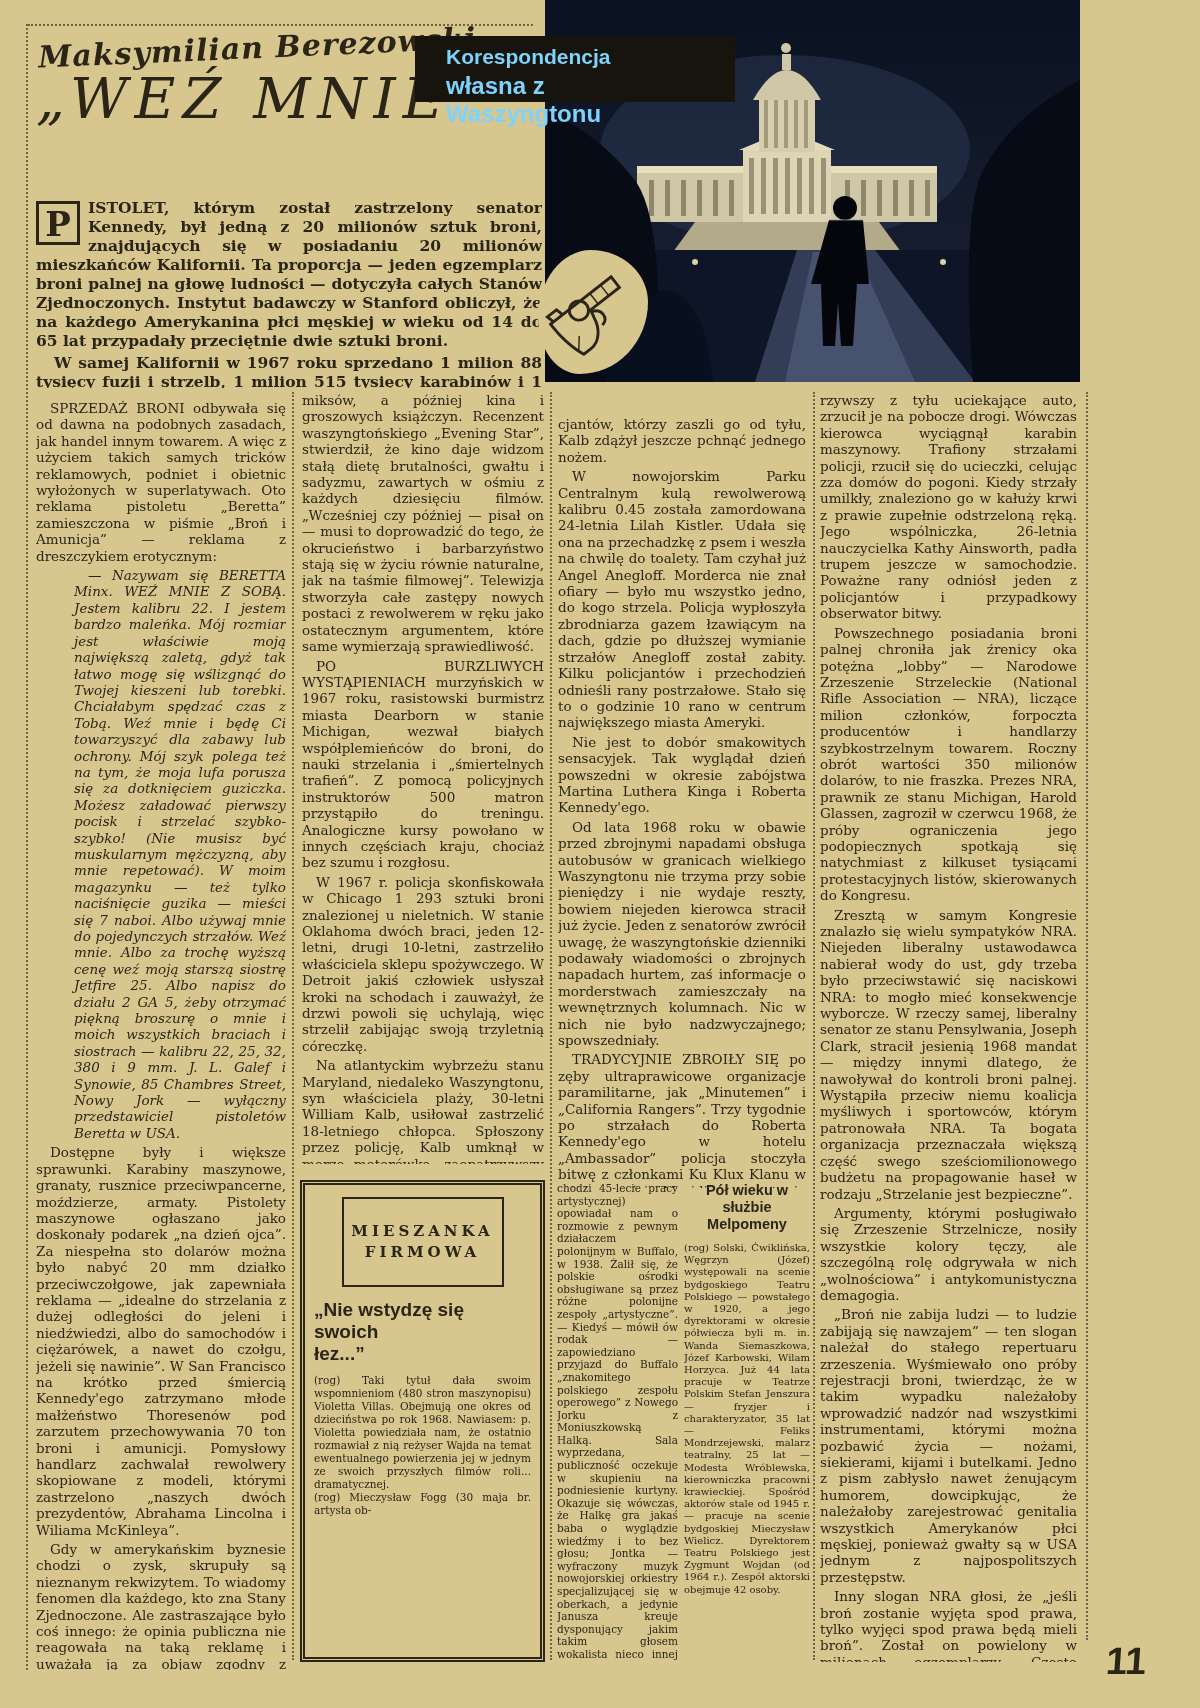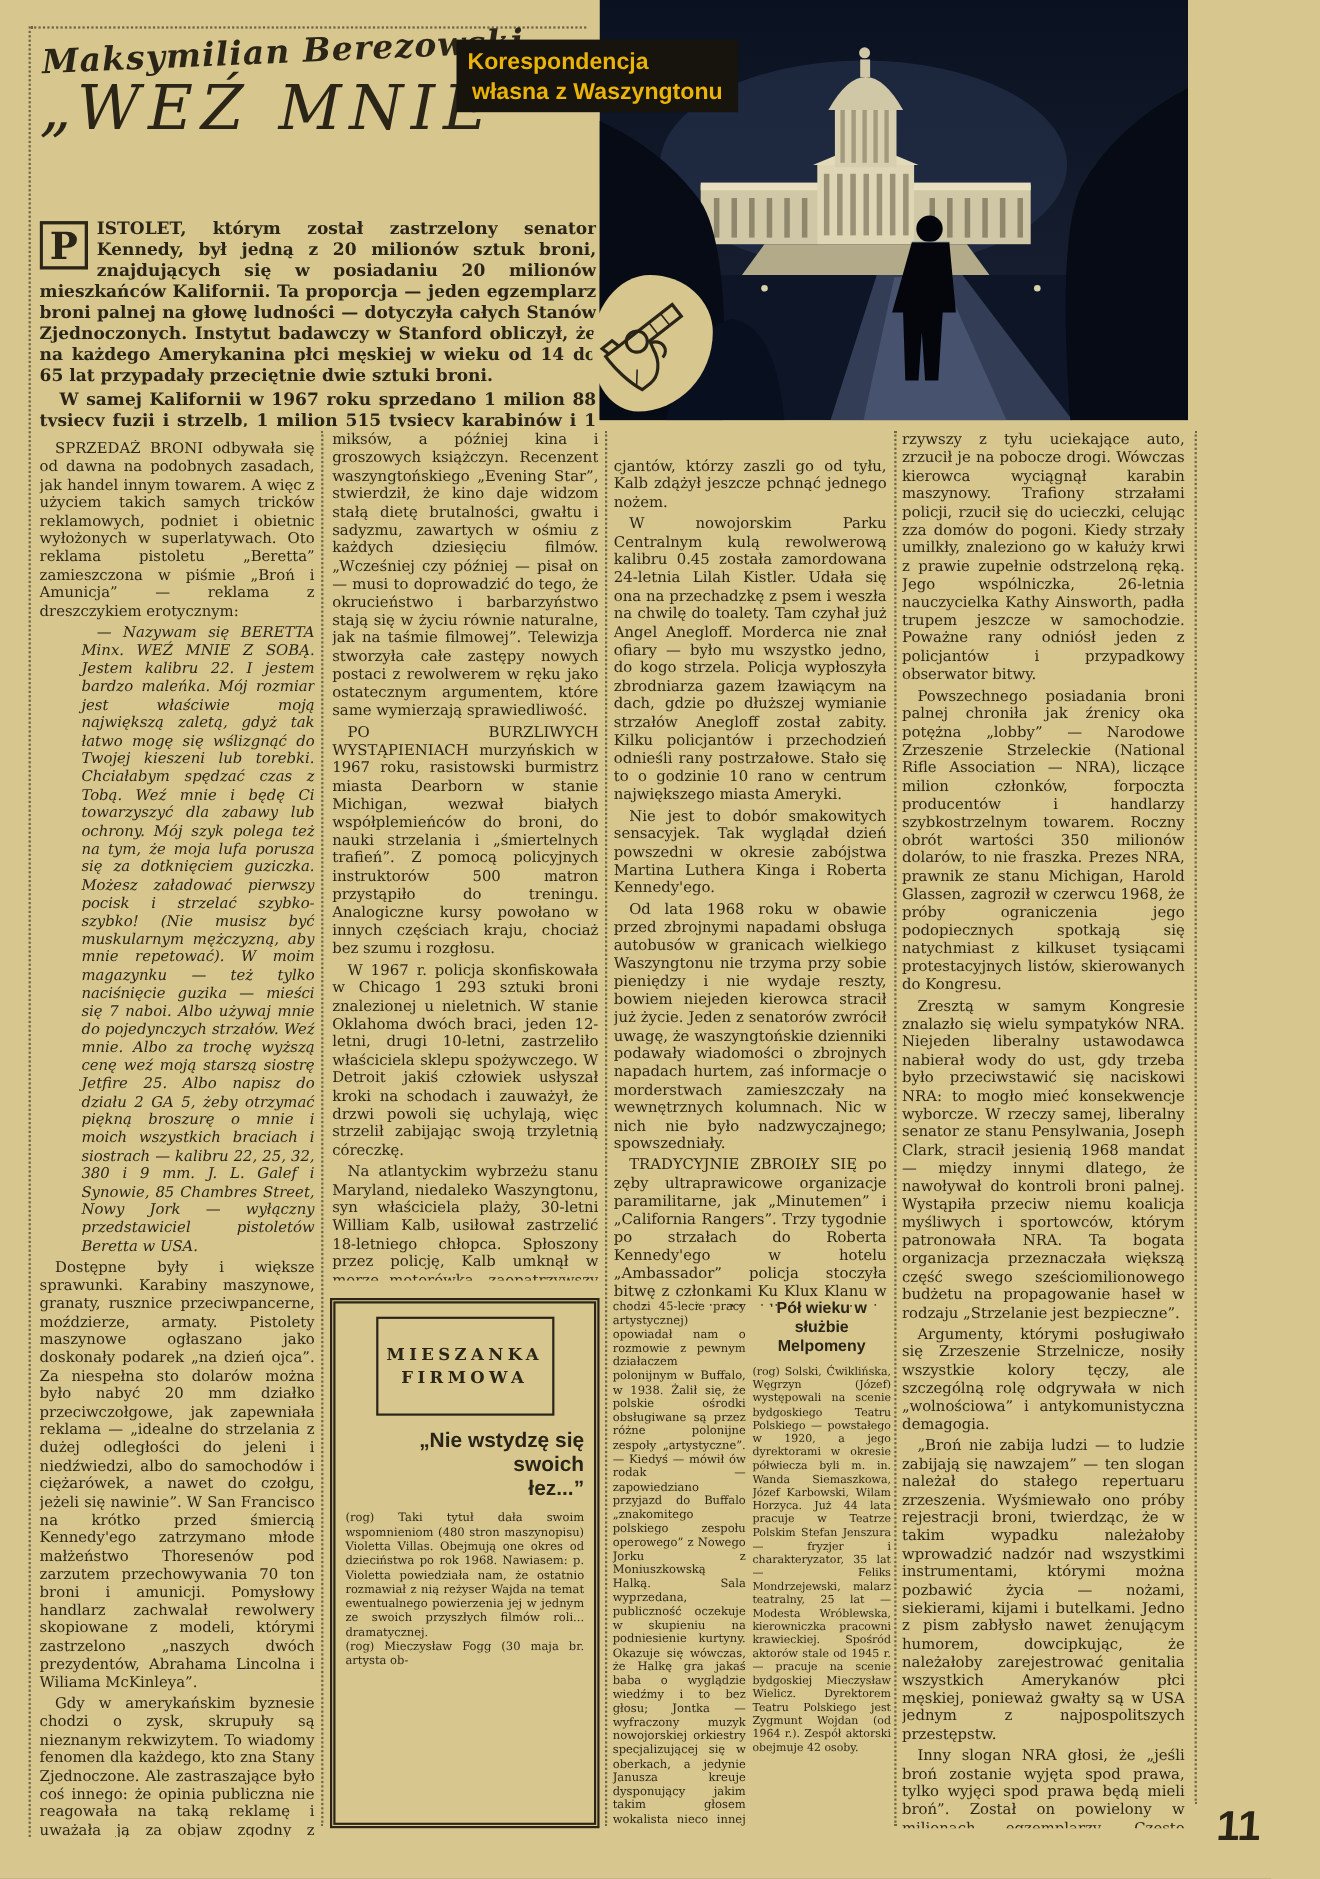--- a/index.html
+++ b/index.html
@@ -16,27 +16,27 @@
   .dotted-v { position: absolute; width: 0; border-left: 2px dotted rgba(43,37,24,.62); }
   .dotted-h { position: absolute; height: 0; border-top: 2px dotted rgba(43,37,24,.62); }
 
   .signature {
     position: absolute; left: 38px; top: 30px;
     font-size: 30px; font-style: italic; font-weight: bold;
     letter-spacing: 1px; transform: rotate(-2.5deg);
   }
 
   .corr-box {
-    position: absolute; left: 415px; top: 36px; width: 256px; height: 66px;
-    background: #17130d; color: #eab308;
+    position: absolute; left: 415px; top: 36px; width: 320px; height: 66px;
+    background: #17130d; color: #7dd3fc;
     font-family: "Liberation Sans", sans-serif; font-weight: bold;
-    padding: 9px 10px; z-index: 5;
+    padding: 9px 31px; z-index: 5;
   }
   .corr-box .l1 { font-size: 21px; }
-  .corr-box .l2 { font-size: 21px; text-align: center; margin-top: 3px; }
+  .corr-box .l2 { font-size: 24px; text-align: left; margin-top: 3px; }
 
   .photo { position: absolute; left: 545px; top: 0; width: 535px; height: 382px; }
   .photo svg { display: block; width: 100%; height: 100%; }
 
   .gun-wrap {
     position: absolute; left: 538px; top: 250px; width: 110px; height: 124px;
     background: #d7c78e; z-index: 4;
     border-radius: 48% 52% 62% 38% / 55% 42% 58% 45%;
     display: flex; align-items: center; justify-content: center;
   }
@@ -73,21 +73,21 @@
     position: absolute; left: 300px; top: 1180px; width: 245px; height: 482px;
     border: 5px double #2b2518; padding: 10px 9px; overflow: hidden; background: #d7c78e;
   }
   .mbox-title {
     width: 162px; margin: 2px auto 12px; border: 2px solid #2b2518;
     text-align: center; padding: 22px 4px;
     font-weight: bold; letter-spacing: 4px; font-size: 15px; line-height: 21px;
   }
   .feat-head {
     font-family: "Liberation Sans", sans-serif; font-weight: bold;
-    text-align: right; font-size: 19px; line-height: 22px; margin: 12px 0 9px;
+    text-align: left; font-size: 19px; line-height: 22px; margin: 12px 0 9px;
   }
   .feat-text { font-size: 10.5px; line-height: 13px; text-align: justify; }
 
   .cont-col {
     position: absolute; left: 557px; top: 1182px; width: 121px; height: 478px;
     overflow: hidden; font-size: 10.5px; line-height: 12.6px; text-align: justify;
   }
 
   .melp { position: absolute; left: 684px; top: 1182px; width: 126px; height: 478px; overflow: hidden; }
   .melp .head {

